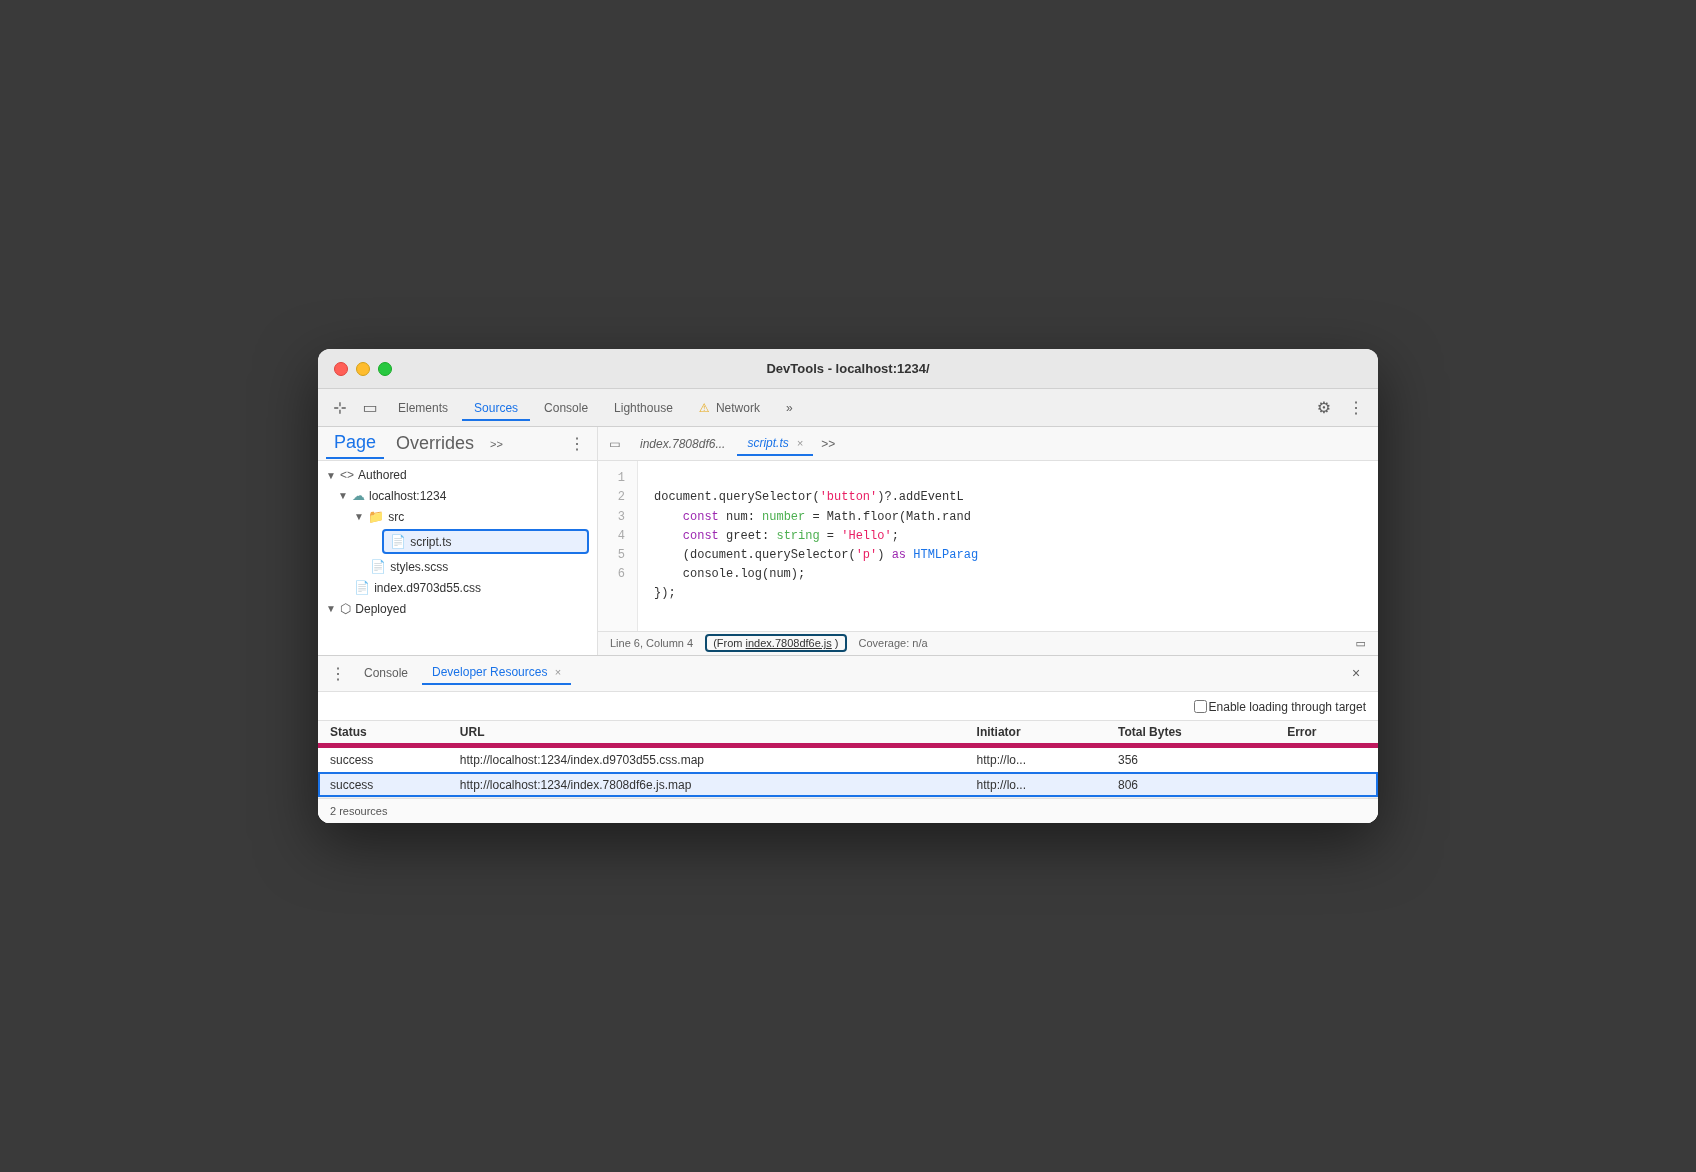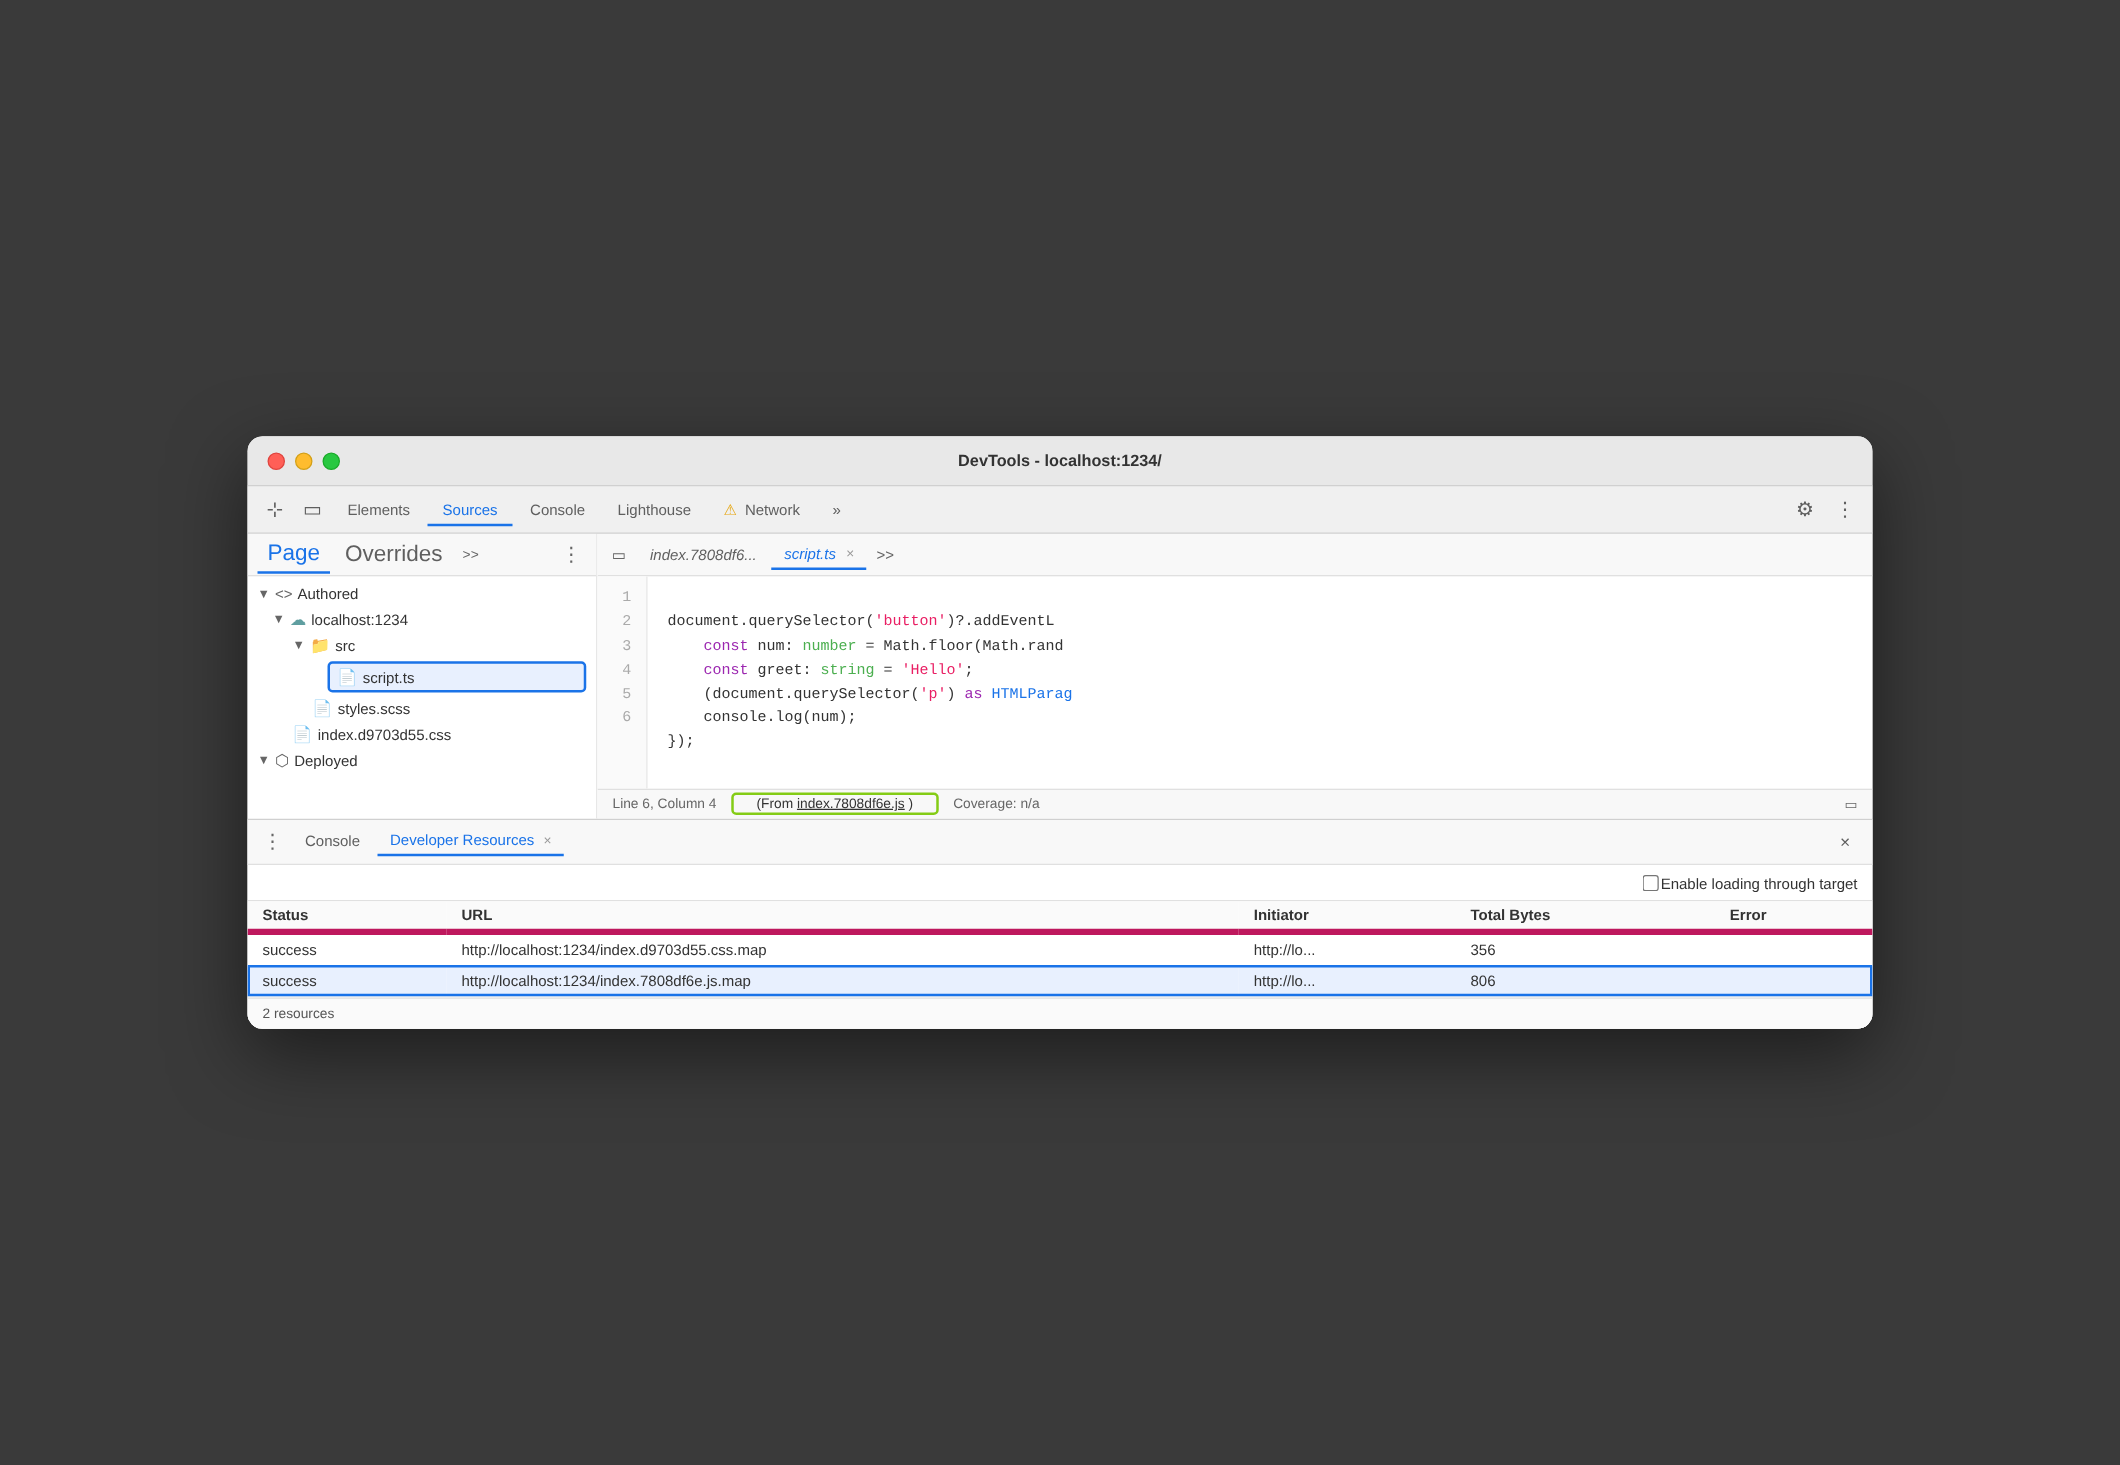--- a/index.html
+++ b/index.html
@@ -5,21 +5,21 @@
     * { box-sizing: border-box; margin: 0; padding: 0; }
     body {
       background: #3a3a3a;
       display: flex;
       justify-content: center;
       align-items: center;
       min-height: 100vh;
       font-family: -apple-system, BlinkMacSystemFont, 'Segoe UI', sans-serif;
     }
     .window {
-      width: 1300px;
+      width: 1060px;
       background: #f5f5f5;
       border-radius: 12px;
       box-shadow: 0 20px 60px rgba(0,0,0,0.5);
       overflow: hidden;
     }
     .titlebar {
       background: #e8e8e8;
       height: 40px;
       display: flex;
       align-items: center;
@@ -239,23 +239,23 @@
       border-top: 1px solid #e0e0e0;
       background: #f8f8f8;
       display: flex;
       align-items: center;
       padding: 0 12px;
       font-size: 11px;
       color: #666;
       gap: 12px;
     }
     .status-highlight {
-      border: 2px solid #84cc16;
+      border: 2px solid #0c4a6e;
       border-radius: 4px;
-      padding: 1px 18px;
+      padding: 1px 6px;
       color: #333;
     }
     .status-link {
       text-decoration: underline;
       color: #333;
     }
     
     .bottom-panel {
       border-top: 1px solid #d0d0d0;
       background: #fff;

